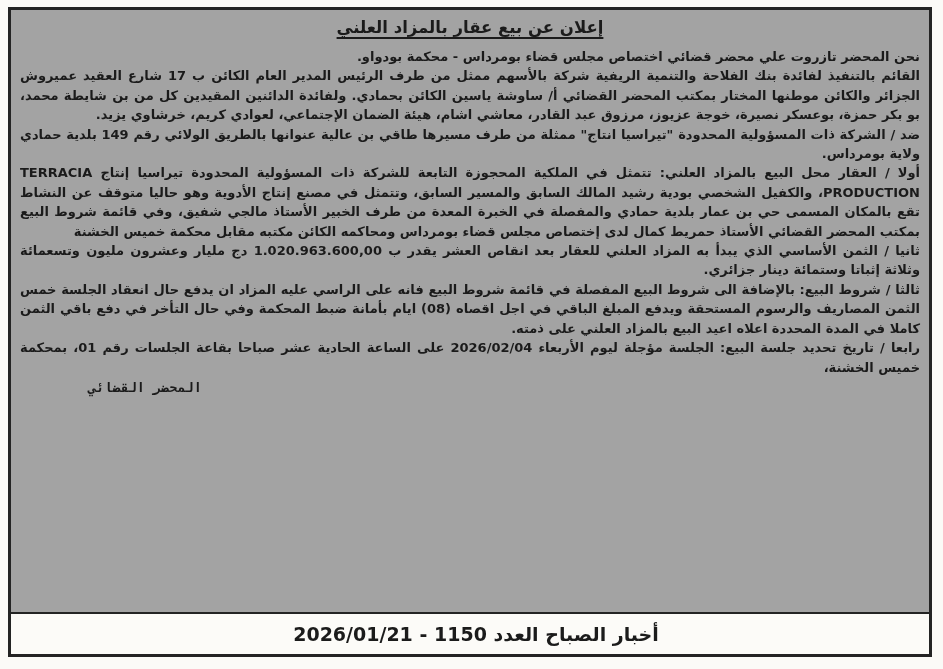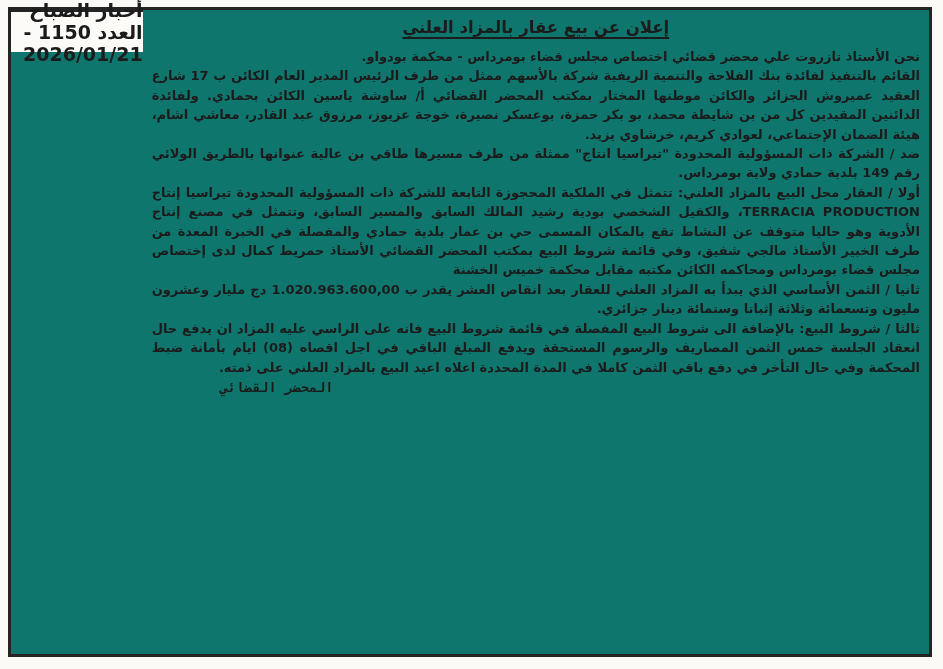--- a/index.html
+++ b/index.html
@@ -12,23 +12,23 @@
     overflow: hidden;
   }
   .page {
     position: absolute;
     top: 7px;
     left: 8px;
     width: 924px;
     height: 650px;
     box-sizing: border-box;
     border: 3px solid #242424;
-    background: #0f766e;
+    background: #a3a3a3;
     display: flex;
-    flex-direction: row;
+    flex-direction: column;
     direction: rtl;
     color: #1b1b1b;
   }
   .content {
     flex: 1;
     overflow: hidden;
     padding: 5px 9px 0 9px;
   }
   .title-block {
     text-align: center;
@@ -79,26 +79,27 @@
 </head>
 <body>
 
 <div class="page">
   <div class="content">
 
     <div class="title-block">
       <span class="title-line">إعلان عن بيع عقار بالمزاد العلني</span>
     </div>
 
-    <p class="para">نحن الأستاذ تازروت علي محضر قضائي اختصاص مجلس قضاء بومرداس - محكمة بودواو.</p>
+    <p class="para">نحن المحضر تازروت علي محضر قضائي اختصاص مجلس قضاء بومرداس - محكمة بودواو.</p>
     <p class="para">القائم بالتنفيذ لفائدة بنك الفلاحة والتنمية الريفية شركة بالأسهم ممثل من طرف الرئيس المدير العام الكائن ب 17 شارع العقيد عميروش الجزائر والكائن موطنها المختار بمكتب المحضر القضائي أ/ ساوشة ياسين الكائن بحمادي. ولفائدة الدائنين المقيدين كل من بن شايطة محمد، بو بكر حمزة، بوعسكر نصيرة، خوجة عزيوز، مرزوق عبد القادر، معاشي اشام، هيئة الضمان الإجتماعي، لعوادي كريم، خرشاوي يزيد.</p>
     <p class="para">ضد / الشركة ذات المسؤولية المحدودة "تيراسيا انتاج" ممثلة من طرف مسيرها طاقي بن عالية عنوانها بالطريق الولائي رقم 149 بلدية حمادي ولاية بومرداس.</p>
     <p class="para">أولا / العقار محل البيع بالمزاد العلني: تتمثل في الملكية المحجوزة التابعة للشركة ذات المسؤولية المحدودة تيراسيا إنتاج TERRACIA PRODUCTION، والكفيل الشخصي بودية رشيد المالك السابق والمسير السابق، وتتمثل في مصنع إنتاج الأدوية وهو حاليا متوقف عن النشاط تقع بالمكان المسمى حي بن عمار بلدية حمادي والمفصلة في الخبرة المعدة من طرف الخبير الأستاذ مالجي شفيق، وفي قائمة شروط البيع بمكتب المحضر القضائي الأستاذ حمريط كمال لدى إختصاص مجلس قضاء بومرداس ومحاكمه الكائن مكتبه مقابل محكمة خميس الخشنة</p>
     <p class="para">ثانيا / الثمن الأساسي الذي يبدأ به المزاد العلني للعقار بعد انقاص العشر يقدر ب 1.020.963.600,00 دج مليار وعشرون مليون وتسعمائة وثلاثة إثباتا وستمائة دينار جزائري.</p>
     <p class="para">ثالثا / شروط البيع: بالإضافة الى شروط البيع المفصلة في قائمة شروط البيع فانه على الراسي عليه المزاد ان يدفع حال انعقاد الجلسة خمس الثمن المصاريف والرسوم المستحقة ويدفع المبلغ الباقي في اجل اقصاه (08) ايام بأمانة ضبط المحكمة وفي حال التأخر في دفع باقي الثمن كاملا في المدة المحددة اعلاه اعيد البيع بالمزاد العلني على ذمته.</p>
+    <p class="para">رابعا / تاريخ تحديد جلسة البيع: الجلسة مؤجلة ليوم الأربعاء 2026/02/04 على الساعة الحادية عشر صباحا بقاعة الجلسات رقم 01، بمحكمة خميس الخشنة،</p>
 
     <div class="signature">المحضر القضائي</div>
   </div>
 
   <div class="footer-row">
     <span class="footer-text">أخبار الصباح العدد 1150 - 2026/01/21</span>
   </div>
 </div>
 
 </body></html>

